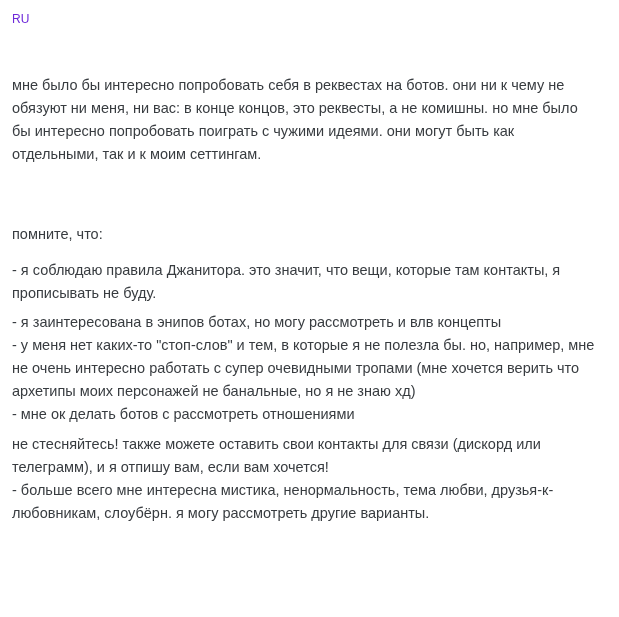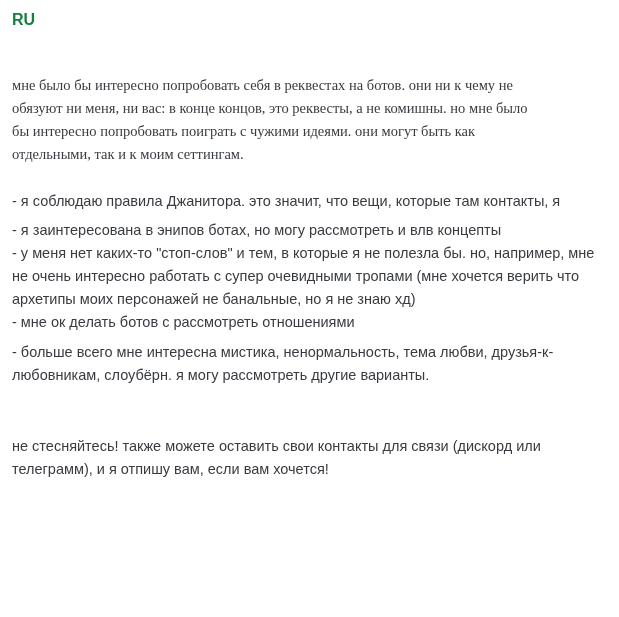--- a/index.html
+++ b/index.html
@@ -10,23 +10,23 @@
     background: #ffffff;
     overflow: hidden;
     font-family: "Liberation Sans", sans-serif;
     font-size: 14.5px;
     font-weight: 400;
     color: #383c40;
     -webkit-font-smoothing: antialiased;
   }
   .article { padding: 8px 12px 0 12px; }
   .section-heading {
-    font-size: 16px;
-    font-weight: 700;
-    color: #15803d;
+    font-size: 12px;
+    font-weight: 400;
+    color: #6d28d9;
     line-height: 23px;
     margin: 0 0 43px 0;
   }
   .block { margin: 0; }
   .line {
     line-height: 23px;
     white-space: nowrap;
   }
   b, .bold-run { font-weight: 400; }
   .emoji {
@@ -37,42 +37,46 @@
     margin-left: 3px;
   }
   .emoji svg { display: block; }
 </style>
 </head>
 <body>
 
 <div class="article">
   <div class="section-heading">RU</div>
   <div id="blocks-root">
-      <div class="block" style="margin-bottom: 24px; font-family: Liberation Serif, serif;">
+      <div class="block" style="margin-bottom: 57px;">
         <div class="line"><span>мне было бы интересно попробовать себя в реквестах на ботов. они ни к чему не</span></div>
         <div class="line"><span>обязуют ни меня, ни вас: в конце концов, это реквесты, а не комишны. но мне было</span></div>
         <div class="line"><span>бы интересно попробовать поиграть с чужими идеями. они могут быть как</span></div>
         <div class="line"><span>отдельными, так и к моим сеттингам.</span></div>
       </div>
+      <div class="block" style="margin-bottom: 13px;">
+        <div class="line"><span>помните, что:</span></div>
+      </div>
       <div class="block" style="margin-bottom: 6px;">
         <div class="line"><span>- я </span><b>соблюдаю правила Джанитора</b><span>. это значит, что вещи, которые там контакты, я</span></div>
+        <div class="line"><span>прописывать не буду.</span></div>
       </div>
       <div class="block" style="">
         <div class="line"><span>- я заинтересована в </span><b>энипов ботах</b><span>, но могу рассмотреть и </span><b>влв</b><span> концепты</span></div>
       </div>
       <div class="block" style="">
         <div class="line"><span>- у меня нет каких-то "стоп-слов" и тем, в которые я не полезла бы. но, например, </span><b>мне</b></div>
         <div class="line"><b>не очень интересно работать с супер очевидными тропами</b><span> (мне хочется верить что</span></div>
         <div class="line"><span>архетипы моих персонажей не банальные, но я не знаю хд)</span></div>
       </div>
       <div class="block" style="margin-bottom: 7px;">
         <div class="line"><span>- мне ок делать ботов с </span><b>рассмотреть</b><span> отношениями</span></div>
       </div>
+      <div class="block" style="margin-bottom: 0px;">
+        <div class="line"><span>не стесняйтесь! также можете </span><b>оставить свои контакты для связи (дискорд или</b></div>
+        <div class="line"><b>телеграмм)</b><span>, и я отпишу вам, если вам хочется!</span></div>
+      </div>
       <div class="block" style="margin-bottom: 48px;">
         <div class="line"><span>- больше всего мне интересна </span><b>мистика, ненормальность, тема любви, друзья-к-</b></div>
         <div class="line"><b>любовникам, слоубёрн</b><span>. я могу рассмотреть другие варианты.</span></div>
-      </div>
-      <div class="block" style="margin-bottom: 0px;">
-        <div class="line"><span>не стесняйтесь! также можете </span><b>оставить свои контакты для связи (дискорд или</b></div>
-        <div class="line"><b>телеграмм)</b><span>, и я отпишу вам, если вам хочется!</span></div>
       </div>
     </div>
 </div>
 
 </body></html>

